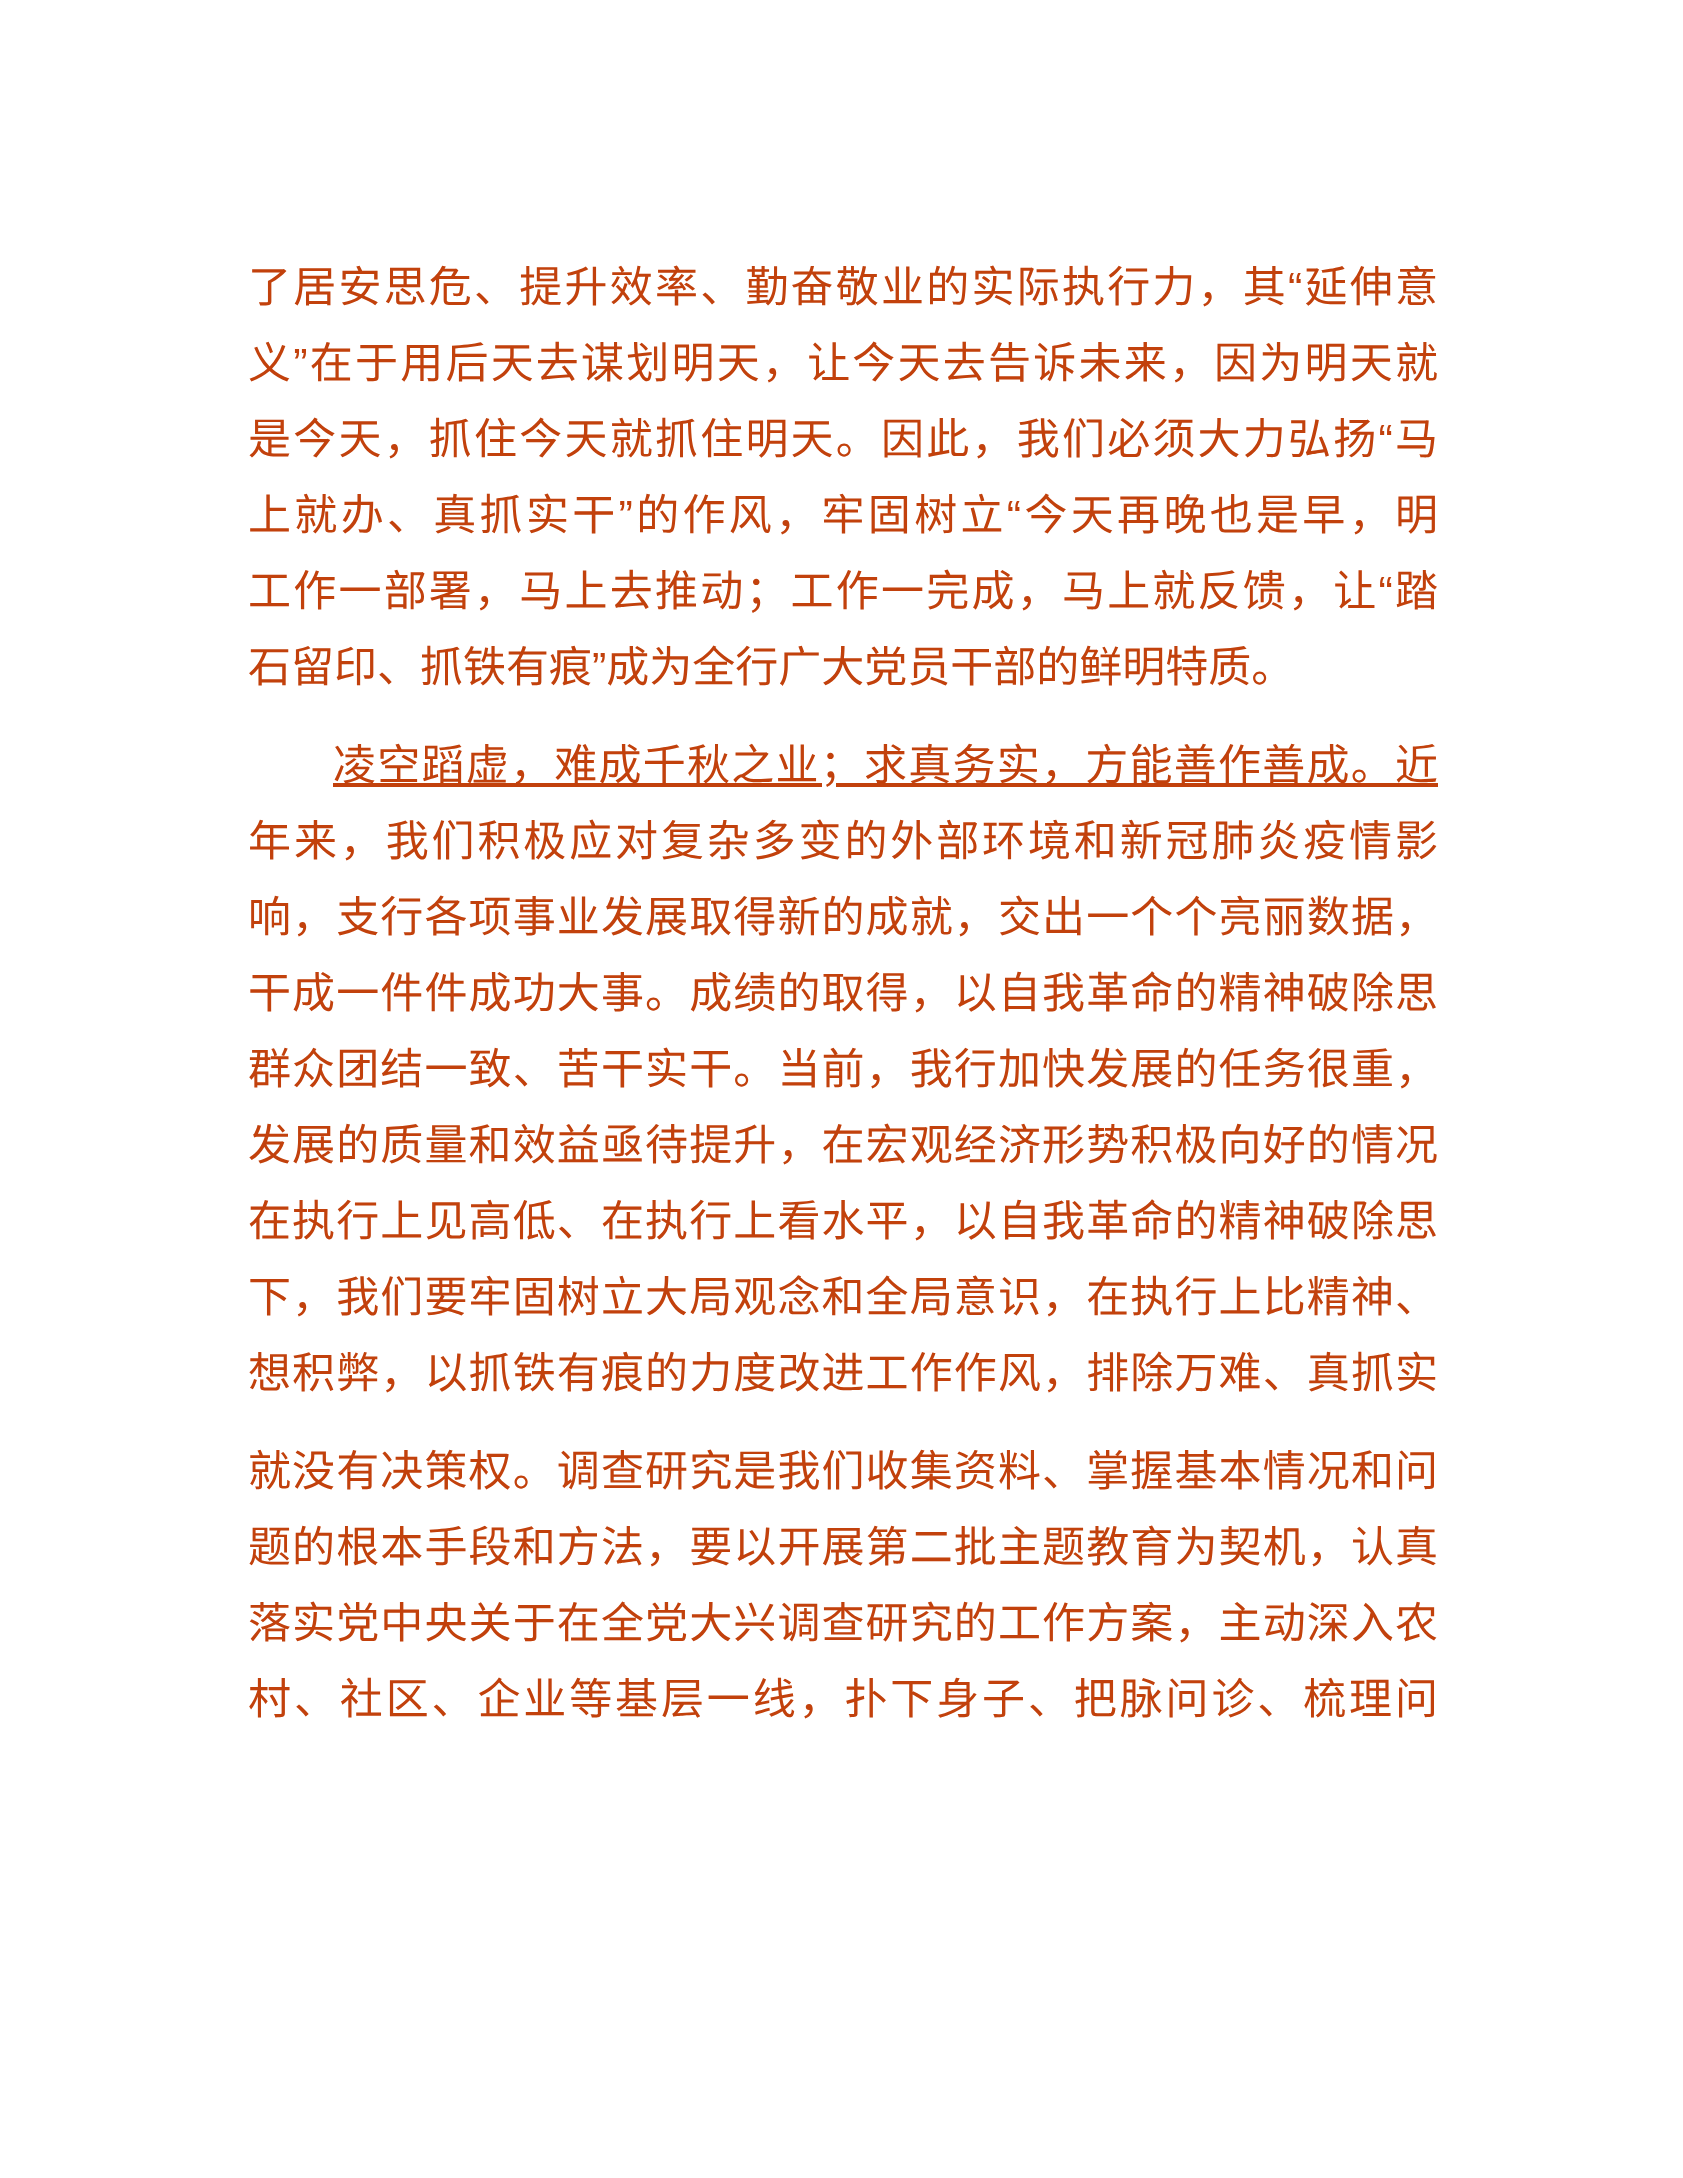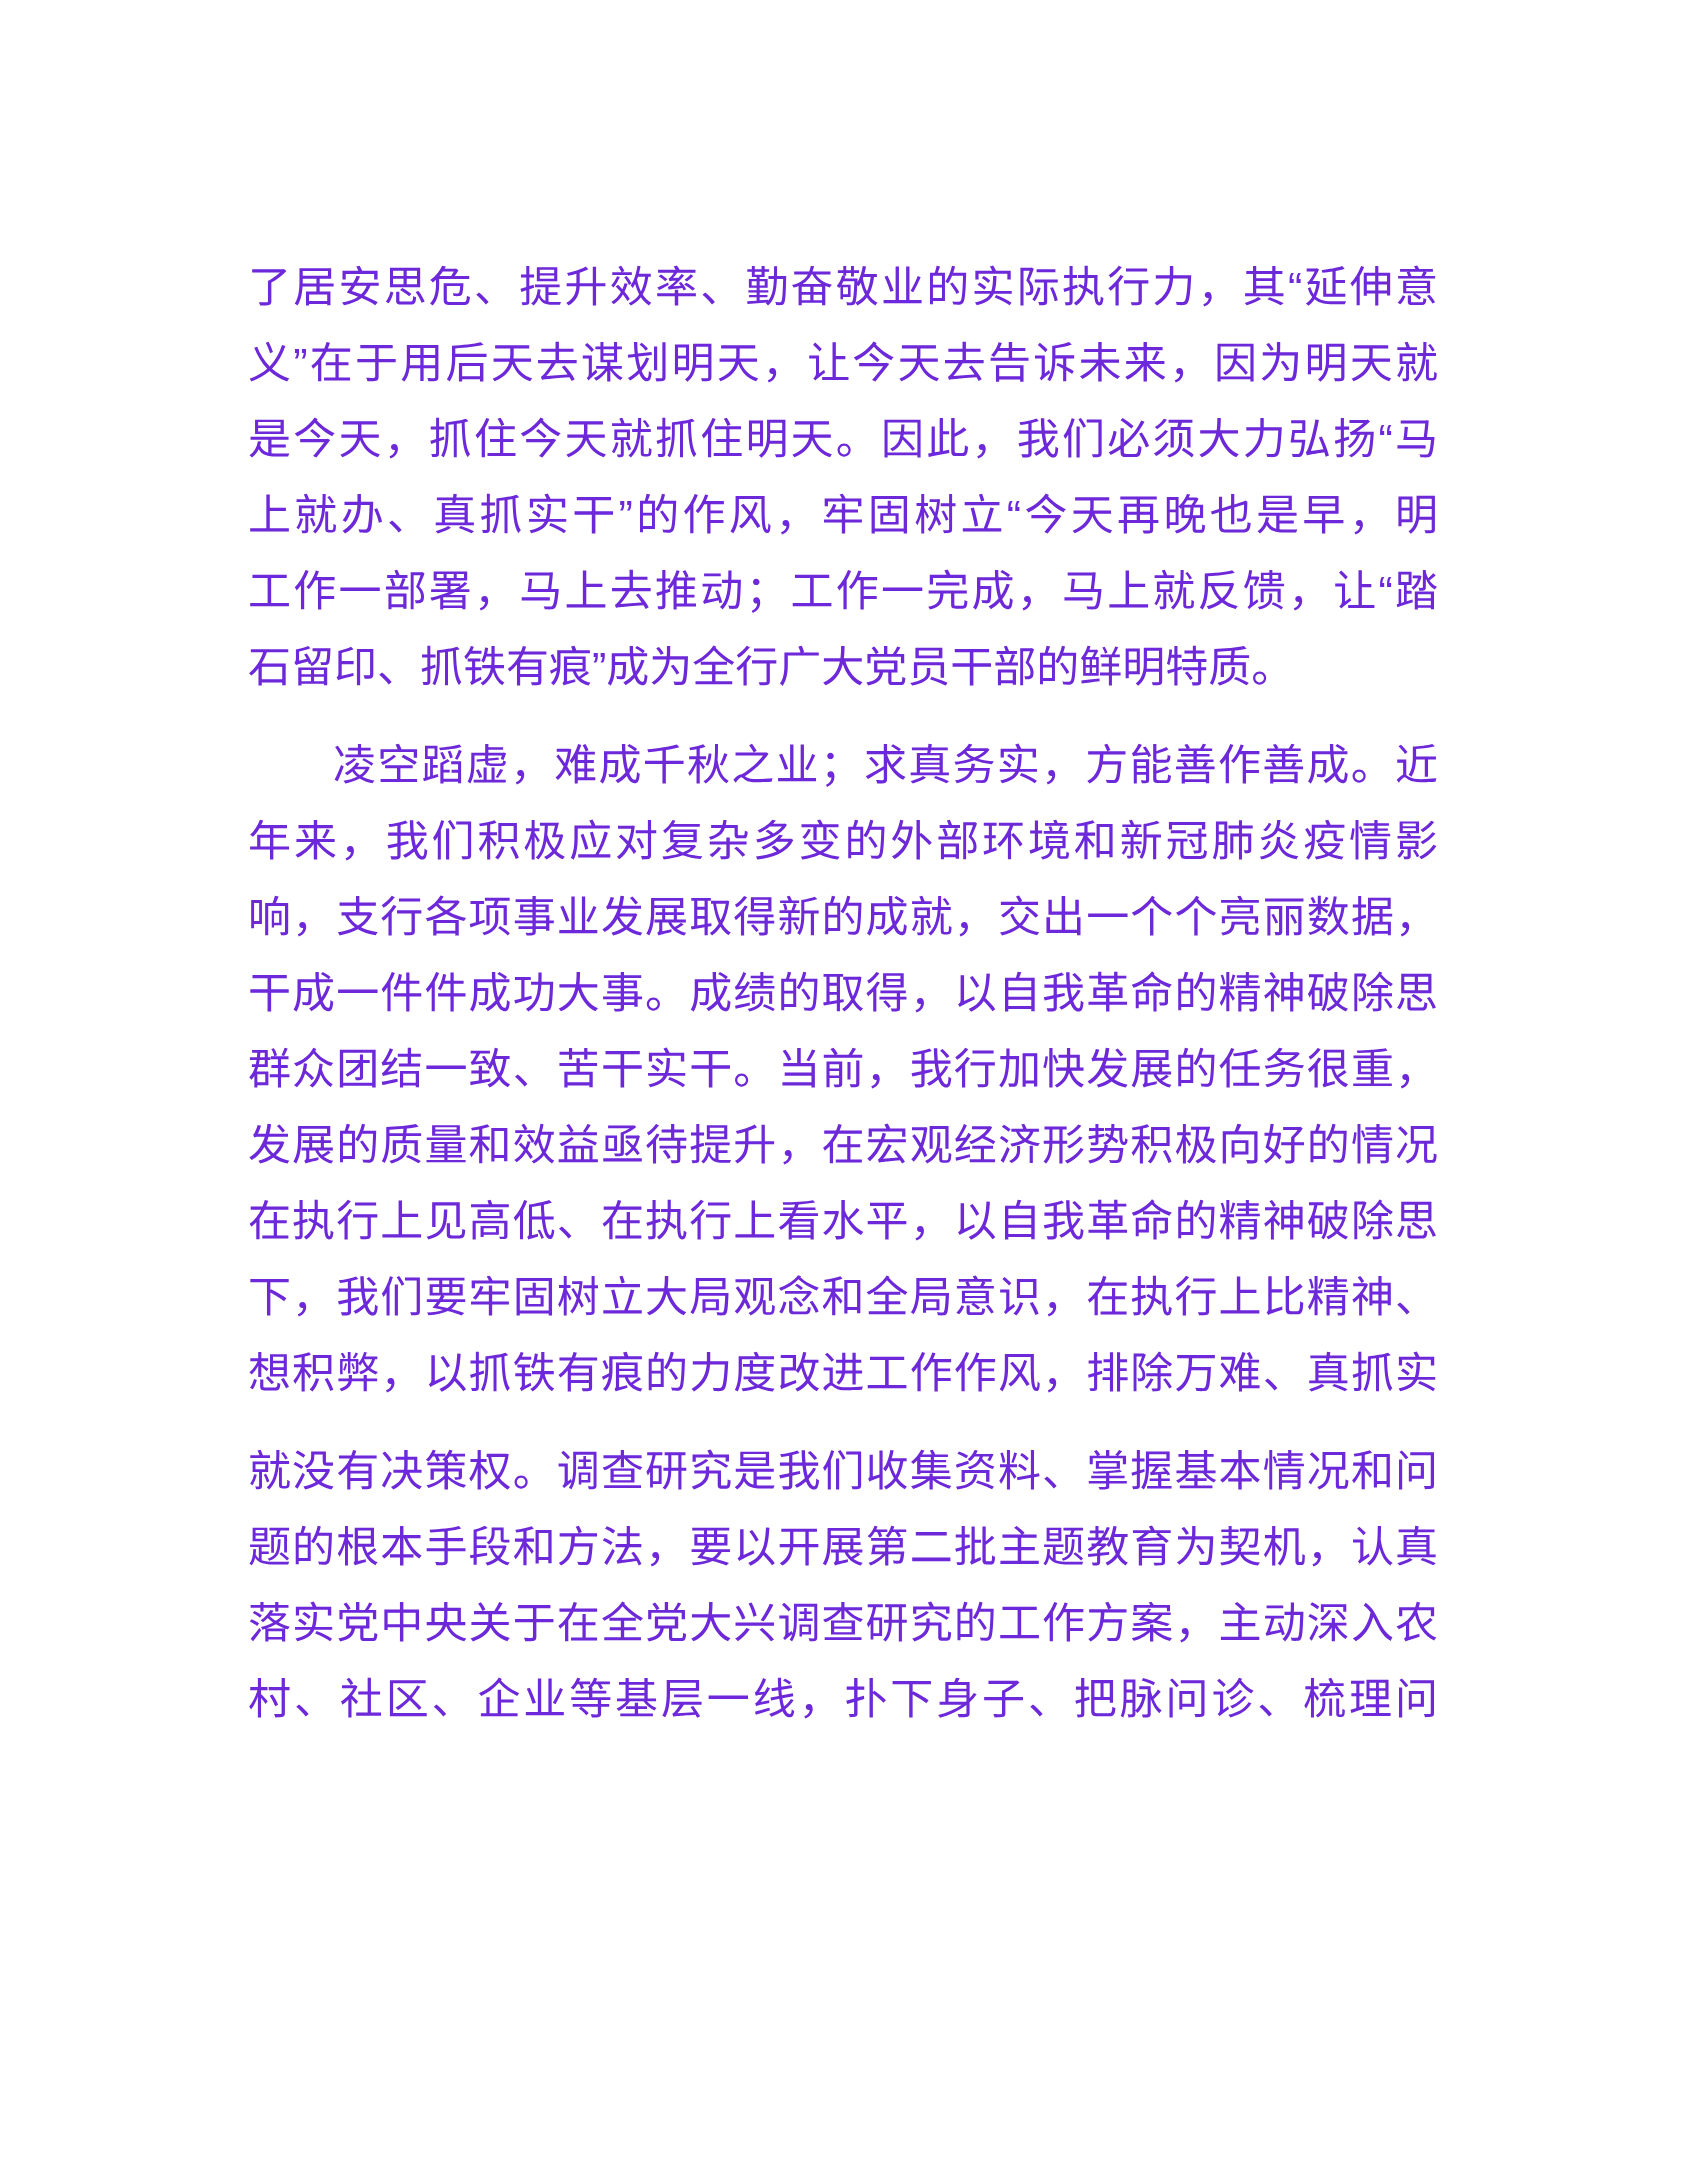--- a/index.html
+++ b/index.html
@@ -38,27 +38,28 @@
     text-justify: inter-character;
     word-break: break-all;
     overflow: hidden;
   }
   .text-line.no-justify {
     text-align: left;
     text-align-last: left;
   }
   .text-line.indent {
     padding-left: 85px;
+    text-decoration: underline;
   }
 </style>
 </head>
 <body>
 
 <div class="page">
-  <div class="text-body" id="doc-body" style="color: #6d28d9;">
+  <div class="text-body" id="doc-body" style="color: #c2410c;">
       <div class="paragraph">
         <div class="text-line">了居安思危、提升效率、勤奋敬业的实际执行力，其“延伸意</div>
         <div class="text-line">义”在于用后天去谋划明天，让今天去告诉未来，因为明天就</div>
         <div class="text-line">是今天，抓住今天就抓住明天。因此，我们必须大力弘扬“马</div>
         <div class="text-line">上就办、真抓实干”的作风，牢固树立“今天再晚也是早，明</div>
         <div class="text-line">工作一部署，马上去推动；工作一完成，马上就反馈，让“踏</div>
         <div class="text-line no-justify">石留印、抓铁有痕”成为全行广大党员干部的鲜明特质。</div>
       </div>
       <div class="paragraph">
         <div class="text-line indent">凌空蹈虚，难成千秋之业；求真务实，方能善作善成。近</div>

